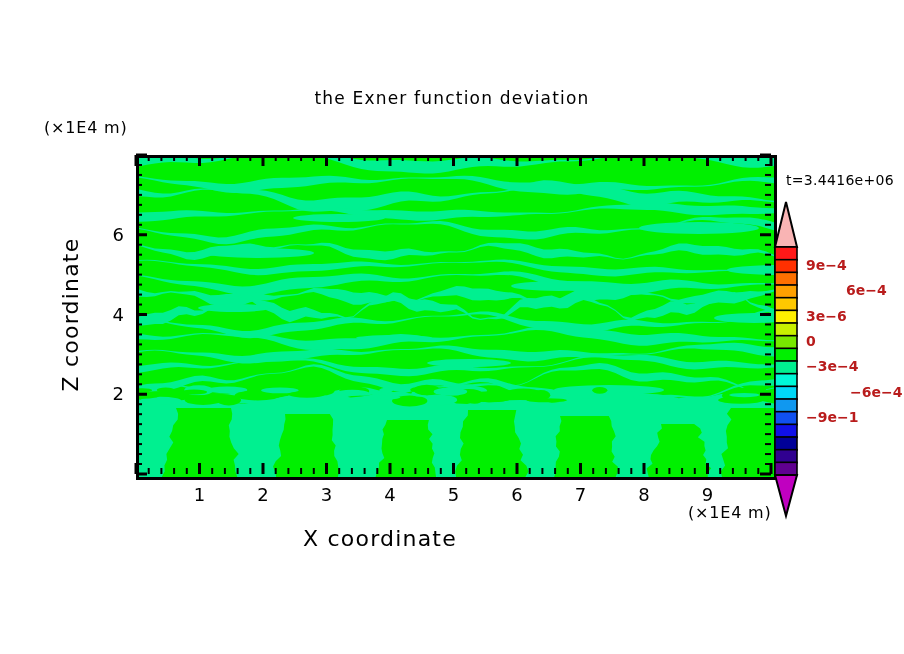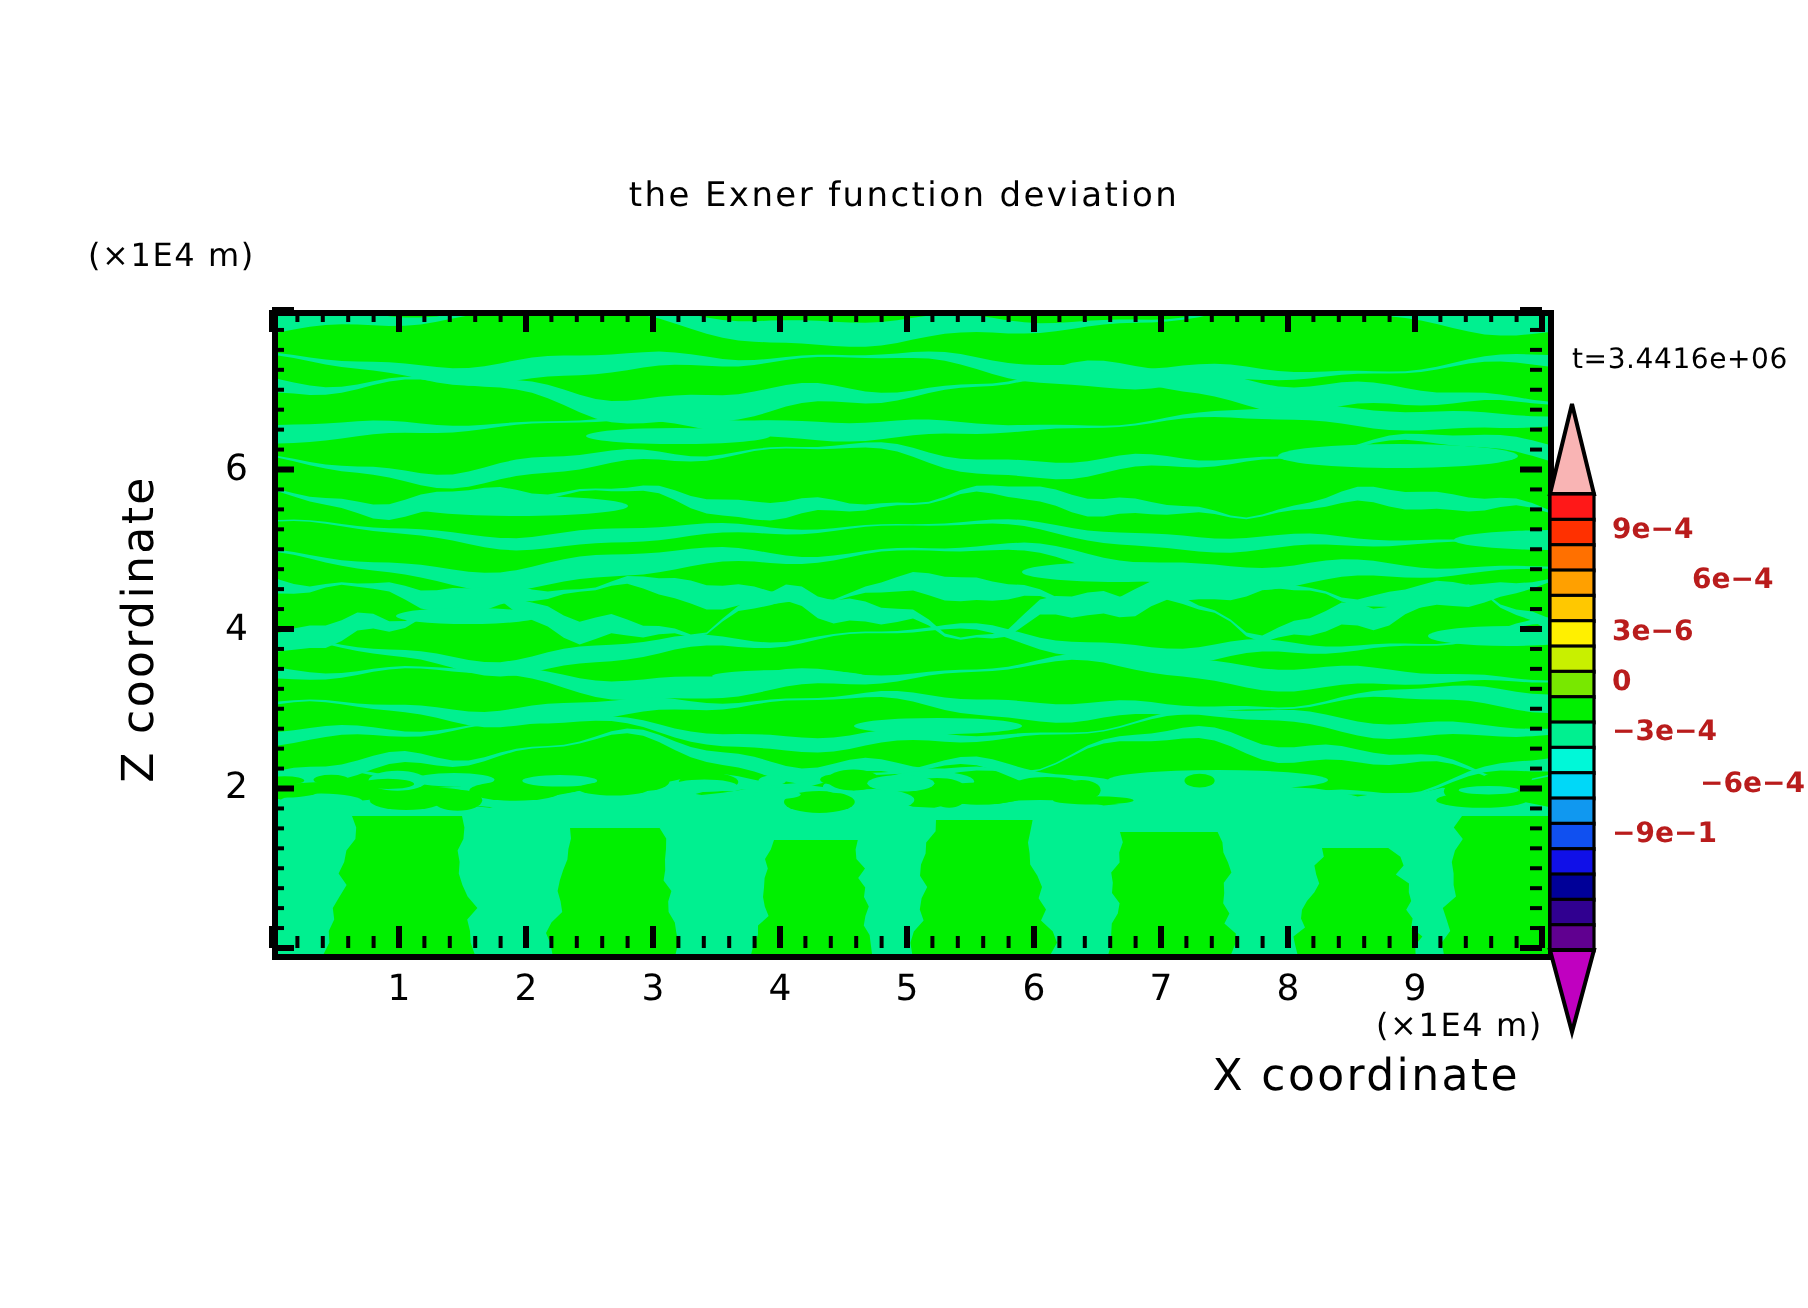--- a/index.html
+++ b/index.html
@@ -51,21 +51,21 @@
     left: 786px;
     top: 150px;
     font-size: 14px;
     letter-spacing: 0.3px;
     margin-top: 22px;
   }
   #x-axis-title {
     left: 0px;
     top: 526px;
     width: 760px;
-    text-align: right;
+    text-align: center;
     font-size: 22px;
     letter-spacing: 1.2px;
   }
   #y-axis-title {
     left: -40px;
     top: 302px;
     width: 220px;
     text-align: center;
     font-size: 22px;
     letter-spacing: 1.2px;

